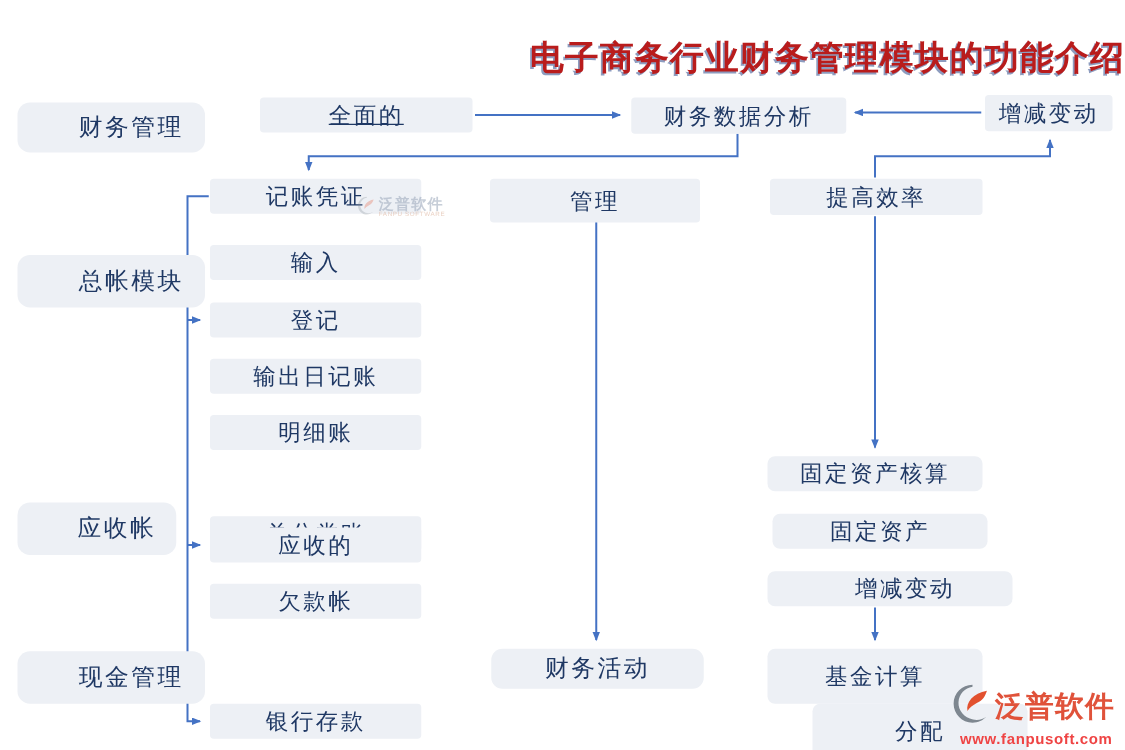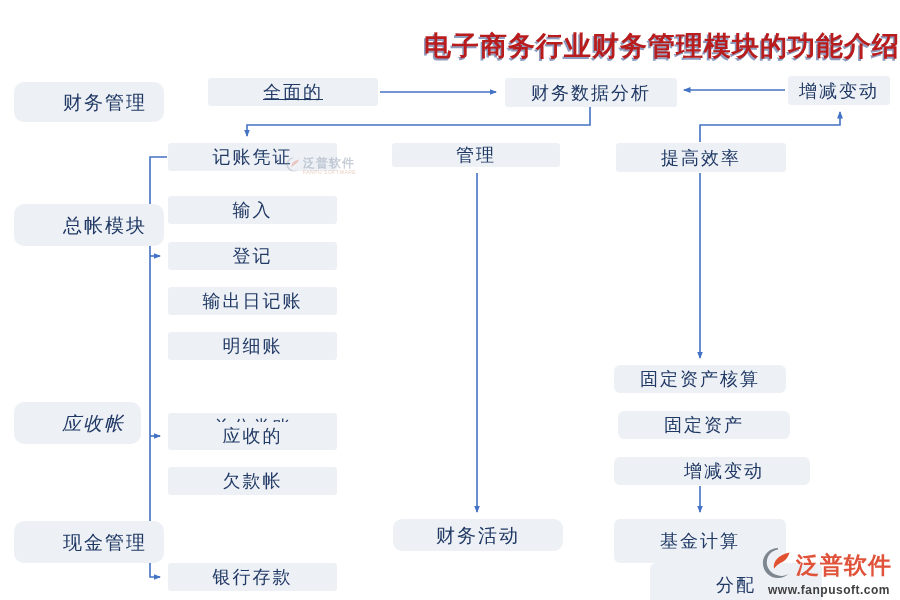--- a/index.html
+++ b/index.html
@@ -27,21 +27,21 @@
   }
   #wm-mid .wm-texts{display:flex;flex-direction:column;line-height:1;}
   #wm-mid .wm-name{font-size:12px;font-weight:bold;color:#9aa7ba;letter-spacing:1px;}
   #wm-mid .wm-sub{font-size:5px;color:#d8a88e;letter-spacing:.5px;margin-top:1px;}
   #logo{
     position:absolute;left:762px;top:547px;width:134px;z-index:3;
     font-family:"Liberation Sans","DejaVu Sans",sans-serif;
   }
   #logo .logo-row{display:flex;align-items:center;gap:2px;}
   #logo .logo-name{font-size:23px;font-weight:bold;color:#e0523a;letter-spacing:1px;}
-  #logo .logo-site{font-size:12px;font-weight:bold;color:#404040;text-align:center;margin-top:0px;letter-spacing:.5px;}
+  #logo .logo-site{font-size:12px;font-weight:bold;color:#ef4444;text-align:center;margin-top:0px;letter-spacing:.5px;}
 </style>
 </head>
 <body>
 
 <div id="stage">
 
   <div id="title">电子商务行业财务管理模块的功能介绍</div>
 
   <svg id="lines" width="900" height="600" viewBox="0 0 900 600">
     <defs>
@@ -60,38 +60,38 @@
       <path d="M700 548 V556" marker-end="url(#arw)"></path>
       <path d="M167 157 H150 V577 H160" marker-end="url(#arw)"></path>
       <path d="M150 210 H160" marker-end="url(#arw)"></path>
       <path d="M150 256 H160" marker-end="url(#arw)"></path>
       <path d="M150 436 H160" marker-end="url(#arw)"></path>
     </g>
   </svg>
 
   <div class="box leftbox" style="left:14px;top:82px;width:118px;height:40px;">财务管理</div>
   <div class="box leftbox" style="left:14px;top:204px;width:118px;height:42px;">总帐模块</div>
-  <div class="box leftbox" style="left:14px;top:402px;width:95px;height:42px;font-style:italic;">应收帐</div>
+  <div class="box leftbox" style="left:14px;top:402px;width:95px;height:42px;">应收帐</div>
   <div class="box" style="left:168px;top:143px;width:169px;height:28px;">记账凭证</div>
 
   <div class="box leftbox" style="left:14px;top:521px;width:118px;height:42px;">现金管理</div>
   <div class="box" style="left:168px;top:196px;width:169px;height:28px;">输入</div>
   <div class="box" style="left:168px;top:242px;width:169px;height:28px;">登记</div>
   <div class="box" style="left:168px;top:287px;width:169px;height:28px;">输出日记账</div>
   <div class="box" style="left:168px;top:332px;width:169px;height:28px;">明细账</div>
   <div class="box" style="left:168px;top:377px;width:169px;height:28px;margin-top:36px;">总分类账</div>
   <div class="box" style="left:168px;top:422px;width:169px;height:28px;">应收的</div>
   <div class="box" style="left:168px;top:467px;width:169px;height:28px;">欠款帐</div>
   <div class="box" style="left:168px;top:563px;width:169px;height:28px;">银行存款</div>
 
   <div class="box" style="left:208px;top:78px;width:170px;height:28px;text-decoration:underline;">全面的</div>
   <div class="box" style="left:505px;top:78px;width:172px;height:29px;">财务数据分析</div>
   <div class="box" style="left:788px;top:76px;width:102px;height:29px;">增减变动</div>
 
-  <div class="box" style="left:392px;top:143px;width:168px;height:24px;">管理</div>
+  <div class="box" style="left:392px;top:143px;width:168px;height:35px;">管理</div>
   <div class="box roundbox" style="left:393px;top:519px;width:170px;height:32px;">财务活动</div>
 
   <div class="box" style="left:616px;top:143px;width:170px;height:29px;">提高效率</div>
   <div class="box" style="left:614px;top:365px;width:172px;height:28px;border-radius:6px;">固定资产核算</div>
   <div class="box" style="left:618px;top:411px;width:172px;height:28px;border-radius:6px;">固定资产</div>
   <div class="box" style="left:614px;top:457px;width:172px;height:28px;border-radius:6px;padding-left:24px;">增减变动</div>
   <div class="box" style="left:614px;top:519px;width:172px;height:44px;border-radius:6px;">基金计算</div>
   <div class="box" style="left:650px;top:563px;width:172px;height:44px;border-radius:6px;">分配</div>
 
   <div id="wm-mid">

